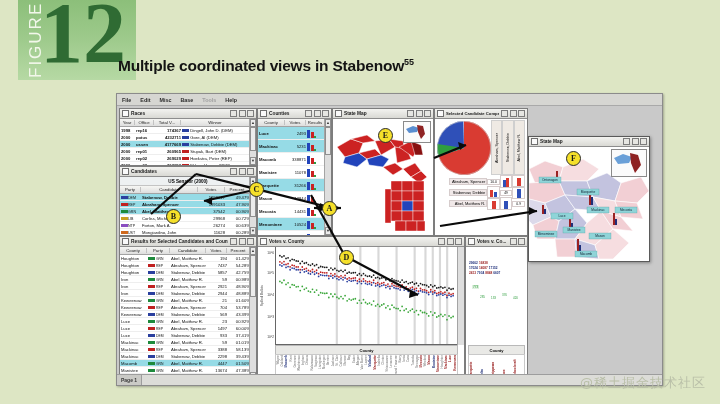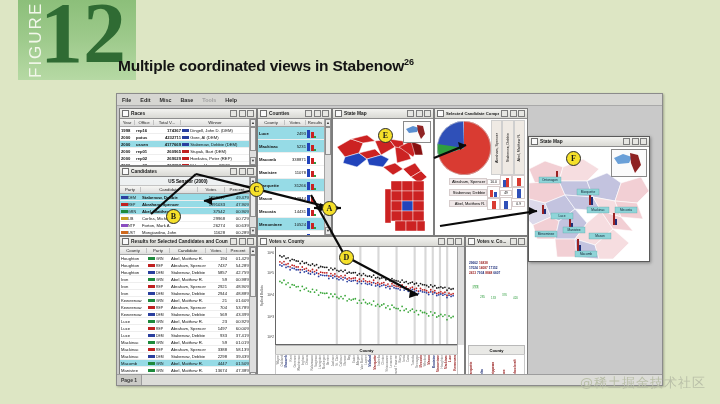--- a/index.html
+++ b/index.html
@@ -143,21 +143,21 @@
     font-size:3.6px;white-space:nowrap;
   }
 </style>
 </head>
 <body>
 
 <div id="figure-badge">
   <div id="figure-word">FIGURE</div>
   <div id="figure-number">12</div>
 </div>
-<div id="fig-title"><span>Multiple coordinated views in Stabenow</span><sup>26</sup></div>
+<div id="fig-title"><span>Multiple coordinated views in Stabenow</span><sup>55</sup></div>
 
 <div id="app-window">
 
   <div id="menubar">
     <span class="mi">File</span>
     <span class="mi">Edit</span>
     <span class="mi">Misc</span>
     <span class="mi">Base</span>
     <span class="mi disabled">Tools</span>
     <span class="mi">Help</span>

